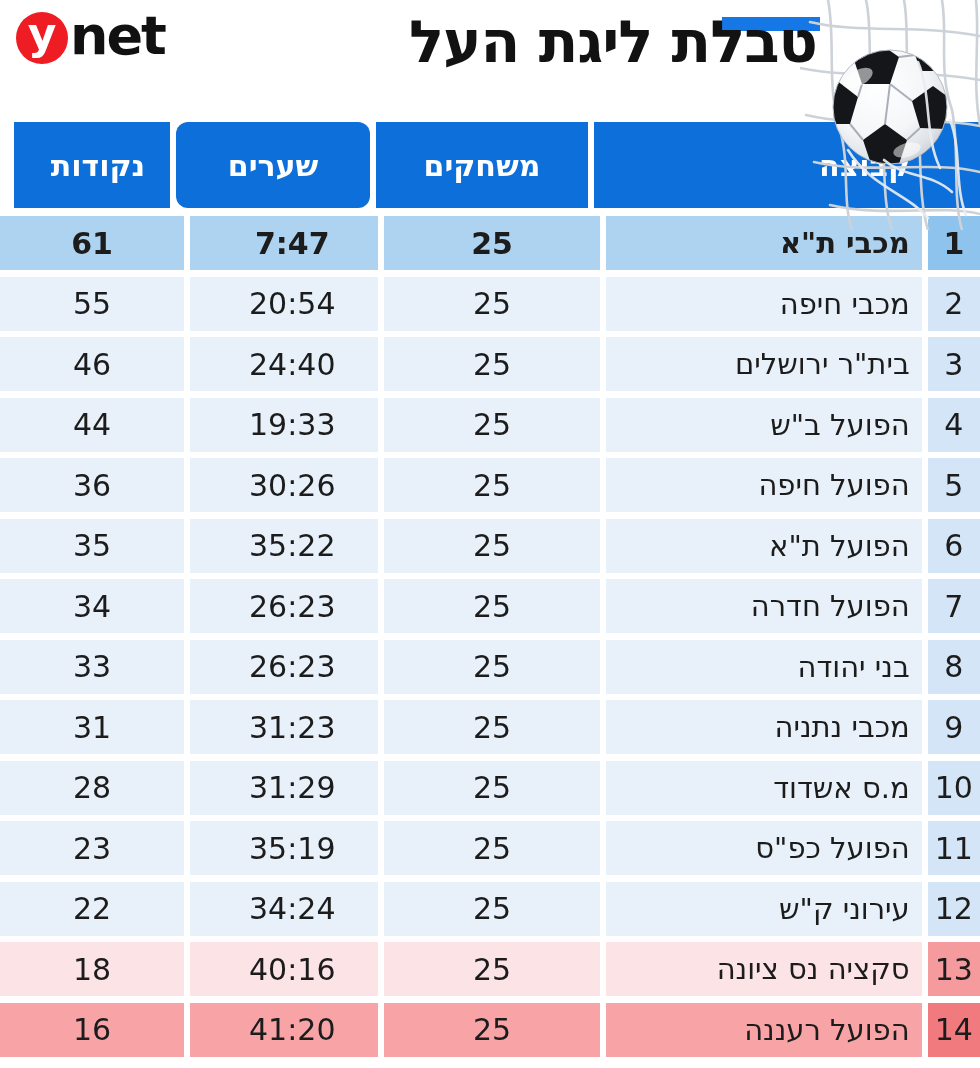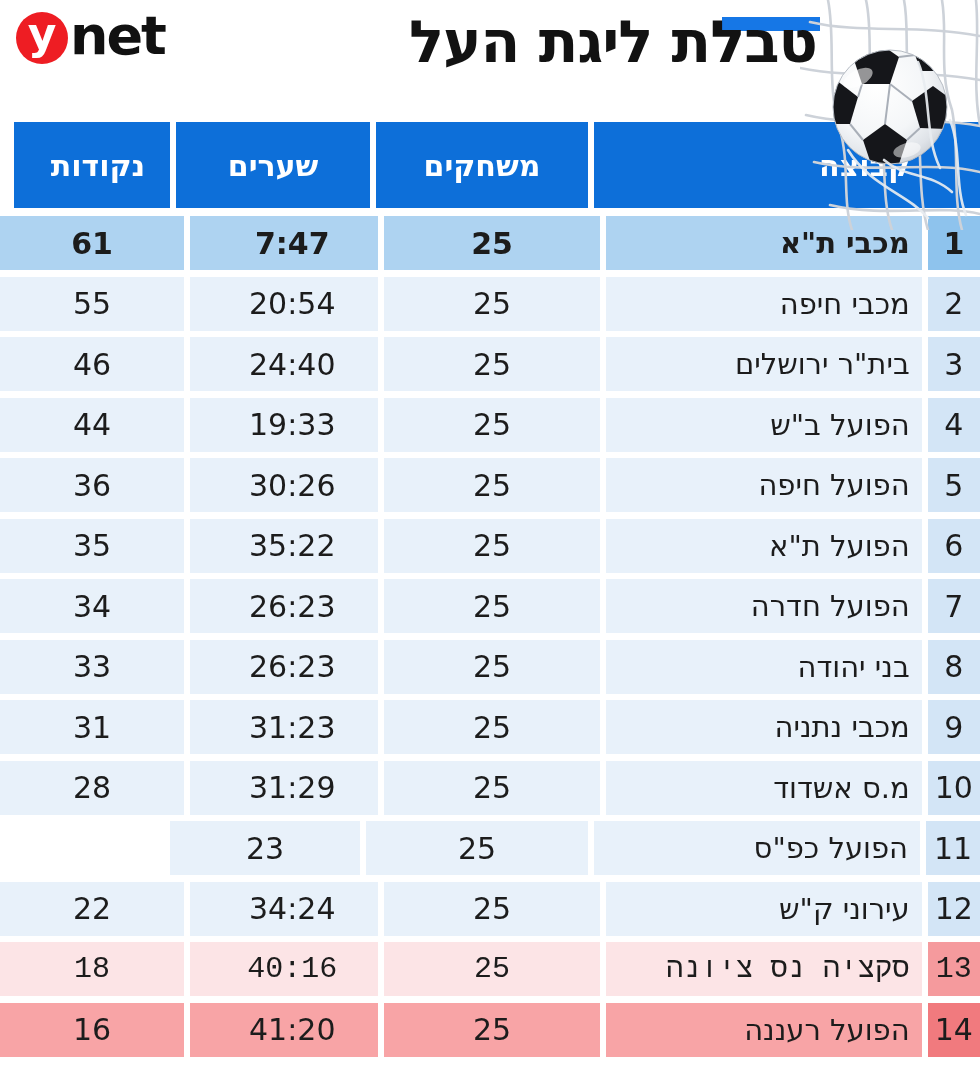--- a/index.html
+++ b/index.html
@@ -21,36 +21,36 @@
 
   .ball-svg{position:absolute;left:800px;top:0;width:180px;height:230px;z-index:5;}
 
   
   .table{position:absolute;top:122px;left:0;width:980px;direction:rtl;}
   .hrow{display:flex;gap:6px;height:86px;margin-bottom:8px;}
   .hcell{background:var(--header-blue,#0d6fd9);color:#fff;font-size:30px;font-weight:bold;
     display:flex;align-items:center;justify-content:center;box-sizing:border-box;}
   .hcell.team{width:386px;justify-content:flex-start;padding-right:70px;}
   .hcell.games{width:212px;}
-  .hcell.goals{width:194px;}
+  .hcell.goals{width:194px;border-radius:12px;}
   .hcell.points{width:156px;padding-left:12px;}
 
   .row{display:flex;gap:6px;height:54px;margin-bottom:6.5px;font-size:30px;color:#1c1c1c;}
   .cell{display:flex;align-items:center;justify-content:center;box-sizing:border-box;}
   .cell.pos{width:54px;font-size:30px;background:var(--row-pos,#d3e5f6);}
   .cell.team{width:326px;justify-content:flex-start;padding-right:12px;font-size:29px;background:var(--row,#e8f1fa);}
   .cell.games{width:222px;background:var(--row,#e8f1fa);}
   .cell.goals{width:194px;background:var(--row,#e8f1fa);padding-left:16px;}
   .cell.points{width:190px;background:var(--row,#e8f1fa);}
 
   .row.leader{font-weight:bold;}
   .row.leader .cell{background:var(--leader-row,#aed3f1);}
   .row.leader .cell.pos{background:var(--leader-pos,#8ec3ed);}
 
-  .row.releg-light .cell{background:var(--relegation-light-row,#fce4e6);font-family:Liberation Mono, monospace;}
+  .row.releg-light .cell{background:var(--relegation-light-row,#fce4e6);}
   .row.releg-light .cell.pos{background:var(--relegation-light-pos,#f59a9d);}
 
   .row.releg .cell{background:var(--relegation-row,#f8a4a6);}
   .row.releg .cell.pos{background:var(--relegation-pos,#f17a7e);}
 </style>
 </head>
 <body>
 
 <div id="stage">
 
@@ -199,20 +199,21 @@
           <div class="cell pos">10</div>
           <div class="cell team">מ.ס אשדוד</div>
           <div class="cell games">25</div>
           <div class="cell goals" dir="ltr">31:29</div>
           <div class="cell points">28</div>
         </div>
         <div class="row">
           <div class="cell pos">11</div>
           <div class="cell team">הפועל כפ"ס</div>
           <div class="cell games">25</div>
+          <div class="cell goals" dir="ltr">35:19</div>
           <div class="cell points">23</div>
         </div>
         <div class="row">
           <div class="cell pos">12</div>
           <div class="cell team">עירוני ק"ש</div>
           <div class="cell games">25</div>
           <div class="cell goals" dir="ltr">34:24</div>
           <div class="cell points">22</div>
         </div>
         <div class="row releg-light">

